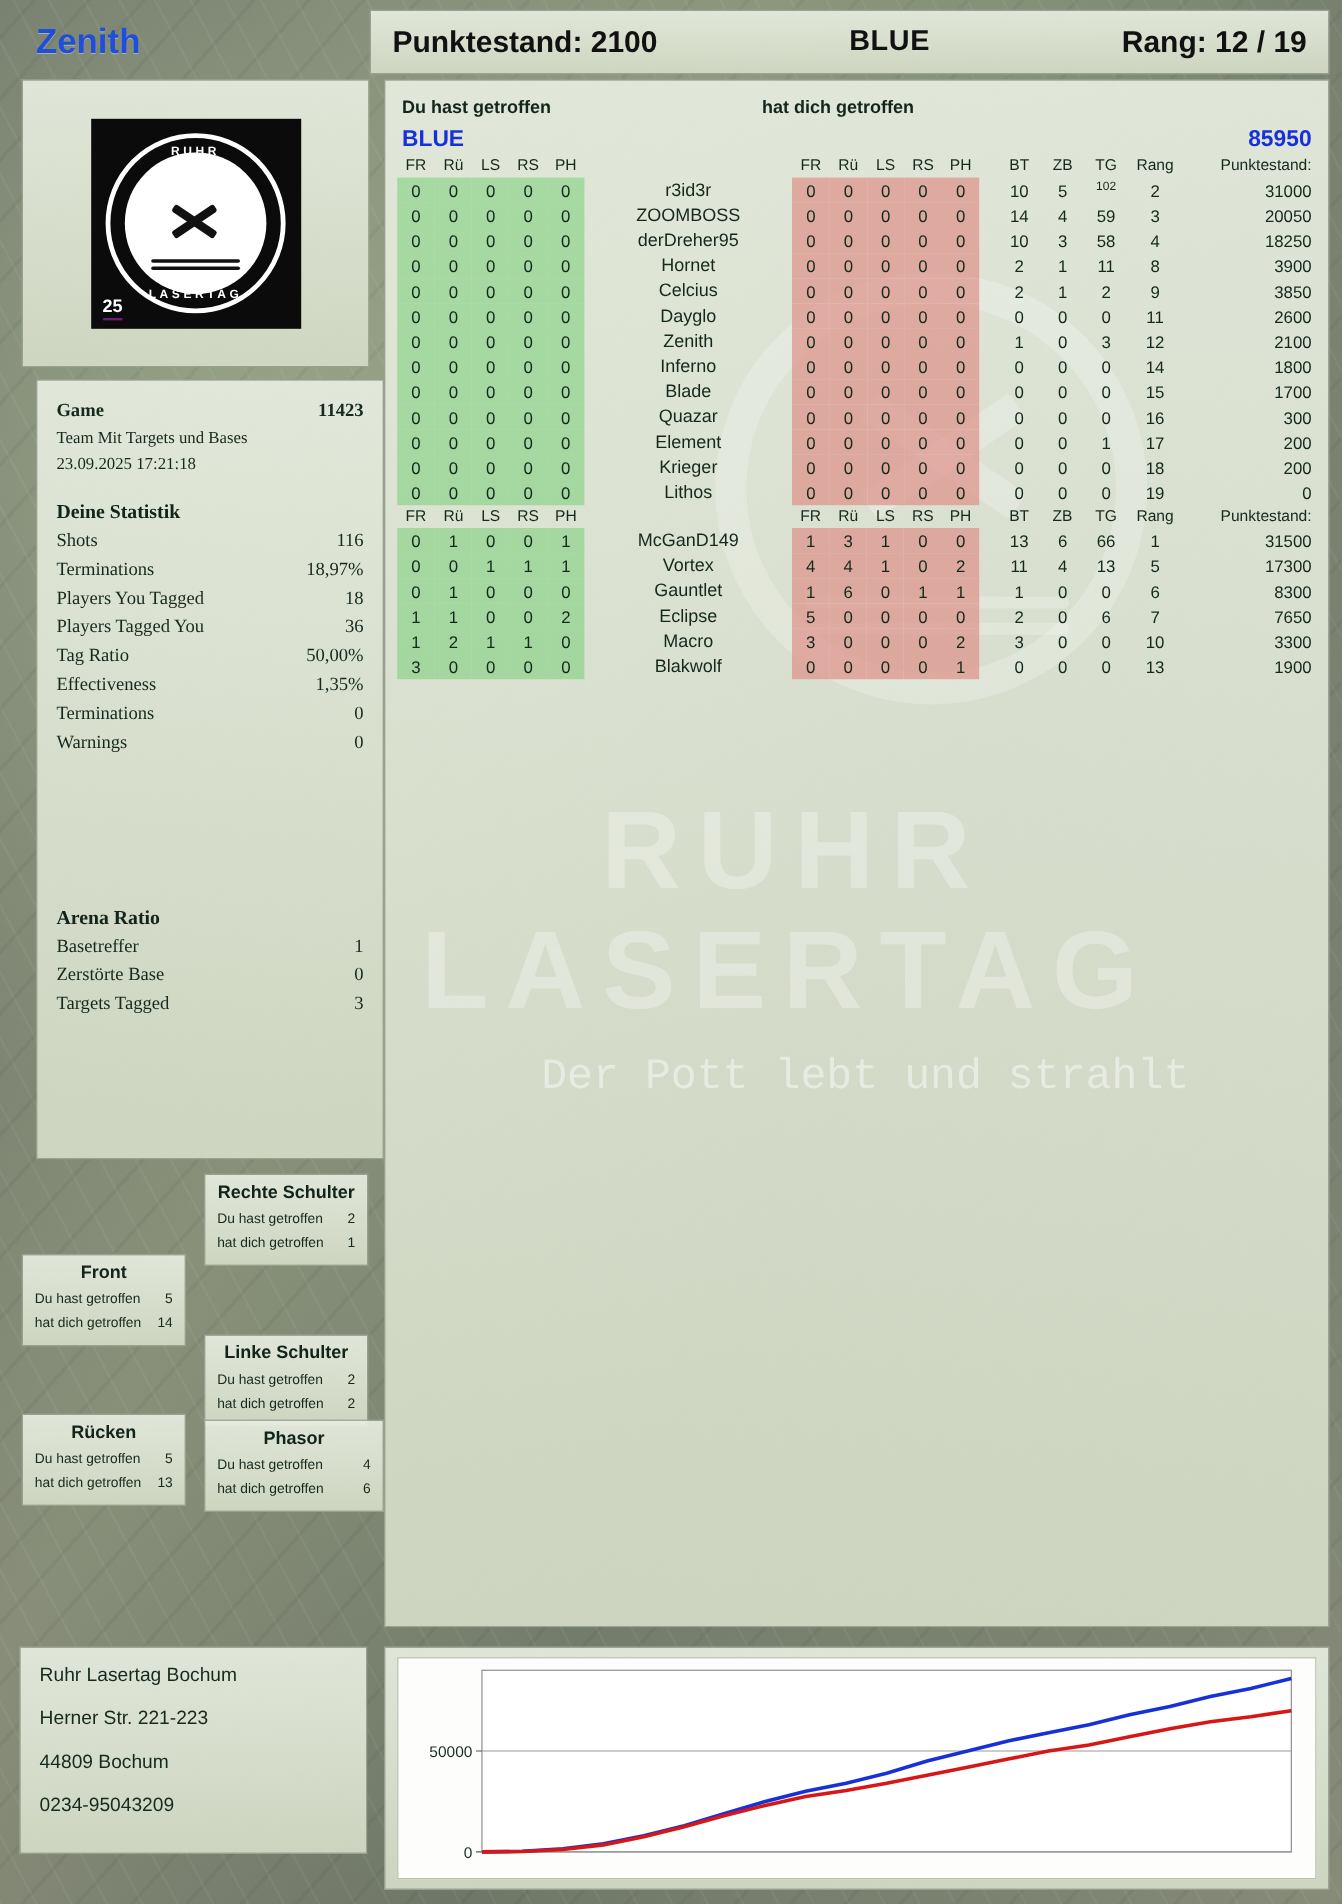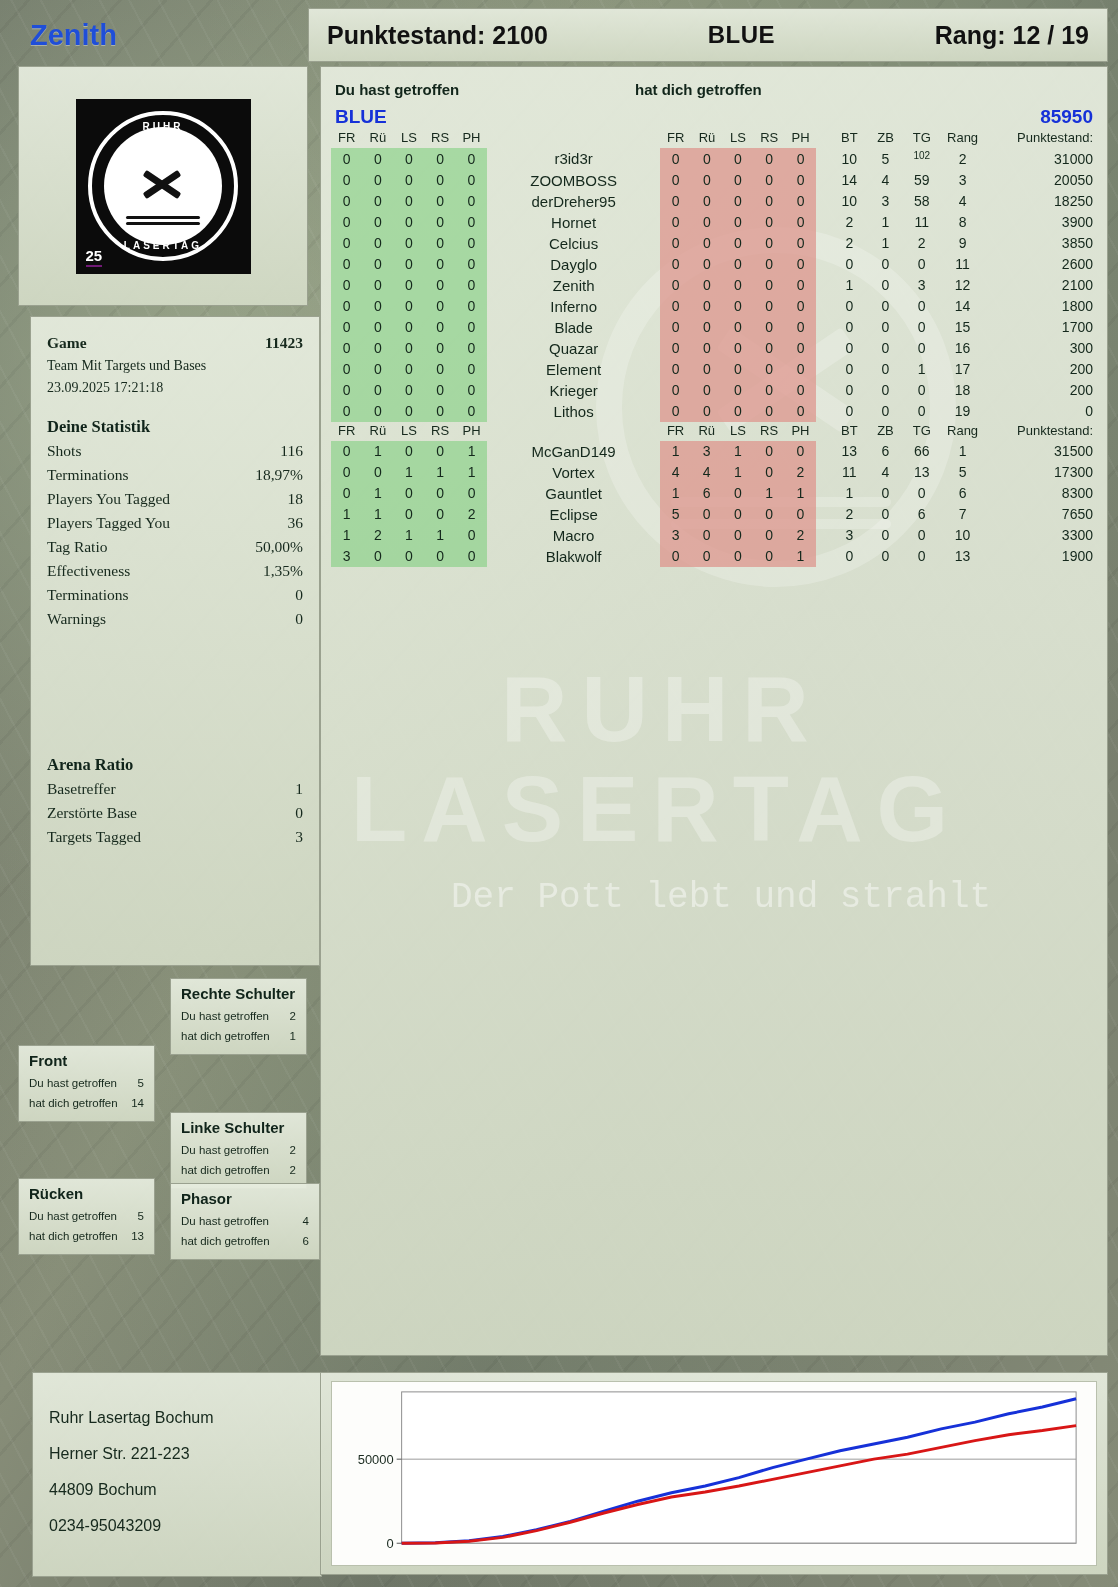--- a/index.html
+++ b/index.html
@@ -108,32 +108,32 @@
   .row .k{ color:#16291d; }
   .row .v{ color:#16291d; }
   .sect-title{ font-size:16.5px; font-weight:bold; color:#10241a; padding:4px 0 2px; }
   .plain{ font-size:14px; color:#16291d; padding:3px 0; }
   .spacer{ height:120px; }
 
   
   .zone{
     position:absolute; padding:6px 10px 8px;
   }
-  .zone h4{ margin:0 0 4px; font-size:15px; color:#10241a; }
+  .zone h4{ margin:0 0 4px; text-align:center; font-size:15px; color:#10241a; }
   .zone .zr{ display:flex; justify-content:space-between; font-size:11.5px; color:#16291d; padding:4px 0; }
   #zone-rs{ left:170px; top:978px; width:137px; }
   #zone-front{ left:18px; top:1045px; width:137px; }
   #zone-ls{ left:170px; top:1112px; width:137px; }
   #zone-back{ left:18px; top:1178px; width:137px; }
   #zone-phasor{ left:170px; top:1183px; width:150px; }
 
   
   .addr{
-    position:absolute; left:32px; top:1372px; width:290px; height:205px;
-    padding:27px 16px;
+    position:absolute; left:16px; top:1372px; width:290px; height:173px;
+    padding:6px 16px;
   }
   .addr div{ font-size:16px; color:#16291d; padding:9px 0; }
 
   
   .main{
     position:absolute; left:320px; top:66px; width:788px; height:1290px;
     padding:8px 10px 0;
     overflow:hidden;
   }
   .watermark{

